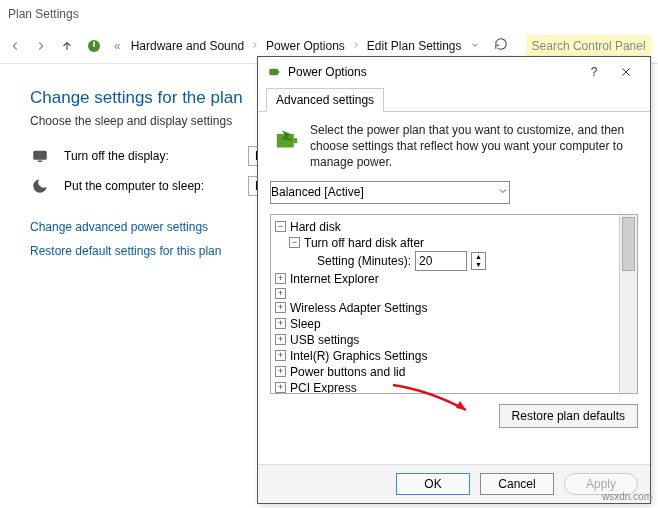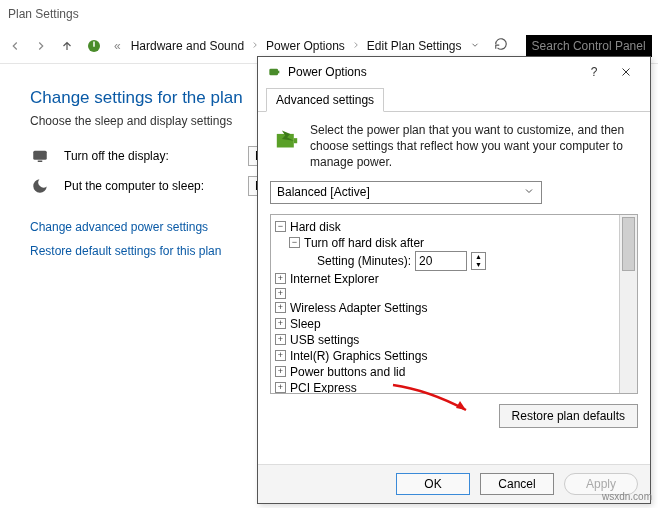--- a/index.html
+++ b/index.html
@@ -8,21 +8,21 @@
 
 .titlebar { height: 28px; display: flex; align-items: center; padding: 0 8px; color: #555; }
 .navbar { height: 36px; display: flex; align-items: center; gap: 8px; padding: 0 6px; border-bottom: 1px solid #e5e5e5; }
 .nav-arrow { width: 18px; height: 18px; display: flex; align-items: center; justify-content: center; color: #666; }
 .nav-arrow svg { width: 14px; height: 14px; }
 .breadcrumb { display: flex; align-items: center; gap: 6px; color: #111; }
 .crumb-sep svg { width: 10px; height: 10px; }
 .refresh { margin-left: 6px; color: #444; }
 .bc-icon { width: 20px; height: 20px; display: flex; align-items: center; justify-content: center; }
 .chev-sep { color: #888; margin: 0 2px; }
-.search { flex: 1; margin-left: 10px; color: #888; padding: 4px 6px; background: #000000; border: none; }
+.search { flex: 1; margin-left: 10px; color: #888; padding: 4px 6px; background: #fef9c3; border: none; }
 
 .content { padding: 14px 30px; }
 h1.head { color: #0a5aa6; font-size: 17px; font-weight: 400; margin: 10px 0 6px; }
 .sub { color: #333; margin-bottom: 18px; }
 .row { display: flex; align-items: center; gap: 14px; margin: 10px 0; }
 .row-icon { width: 20px; height: 20px; display: flex; align-items: center; justify-content: center; }
 .row-label { width: 170px; }
 .row-combo { border: 1px solid #aaa; padding: 2px 6px; width: 20px; background: #fafafa;}
 .links { margin-top: 24px; }
 .link { color: #0a5aa6; margin: 10px 0; cursor: pointer; }
@@ -32,21 +32,21 @@
 .dlg-title { height: 30px; display: flex; align-items: center; padding: 0 8px; }
 .dlg-title .ico { width: 16px; height: 16px; margin-right: 6px; }
 .dlg-title .sp { flex: 1; }
 .dlg-title .btn { width: 32px; height: 24px; display: flex; align-items: center; justify-content: center; color: #333; }
 .tabs { padding-left: 8px; border-bottom: 1px solid #ccc; display: flex; }
 .tab { border: 1px solid #ccc; border-bottom: 1px solid #fff; padding: 4px 9px; background: #fff; position: relative; top: 1px; }
 .tab-body { flex: 1; padding: 10px 12px; display: flex; flex-direction: column; gap: 10px; }
 .intro { display: flex; gap: 6px; }
 .intro .big-ico { width: 34px; height: 34px; flex-shrink: 0; }
 .intro-text { color: #222; line-height: 1.35; }
-.plan-select { width: 272px; border: 1px solid #888; padding: 3px 6px; display: flex; align-items: flex-start; justify-content: space-between; background: #fff; }
+.plan-select { width: 240px; border: 1px solid #888; padding: 3px 0; display: flex; align-items: flex-start; justify-content: space-between; background: #fff; }
 .tree-wrap { border: 1px solid #aaa; height: 180px; display: flex; }
 .tree { flex: 1; padding: 4px 4px; overflow: hidden; }
 .scroll { width: 18px; background: #f0f0f0; border-left: 1px solid #ccc; position: relative; }
 .scroll .thumb { position: absolute; top: 2px; left: 2px; right: 2px; height: 54px; background: #cfcfcf; border: 1px solid #aaa; }
 .tnode { display: flex; align-items: center; gap: 4px; padding: 1px 0; }
 .tbox { width: 11px; height: 11px; border: 1px solid #888; display: flex; align-items: center; justify-content: center; font-size: 9px; line-height: 1; color: #444; flex-shrink: 0; }
 .ind1 { margin-left: 14px; }
 .ind3 { margin-left: 42px; display: flex; align-items: center; gap: 4px; }
 .spin { border: 1px solid #888; width: 52px; padding: 2px 3px; }
 .spin-btns { width: 15px; height: 18px; border: 1px solid #888; display: flex; flex-direction: column; }

